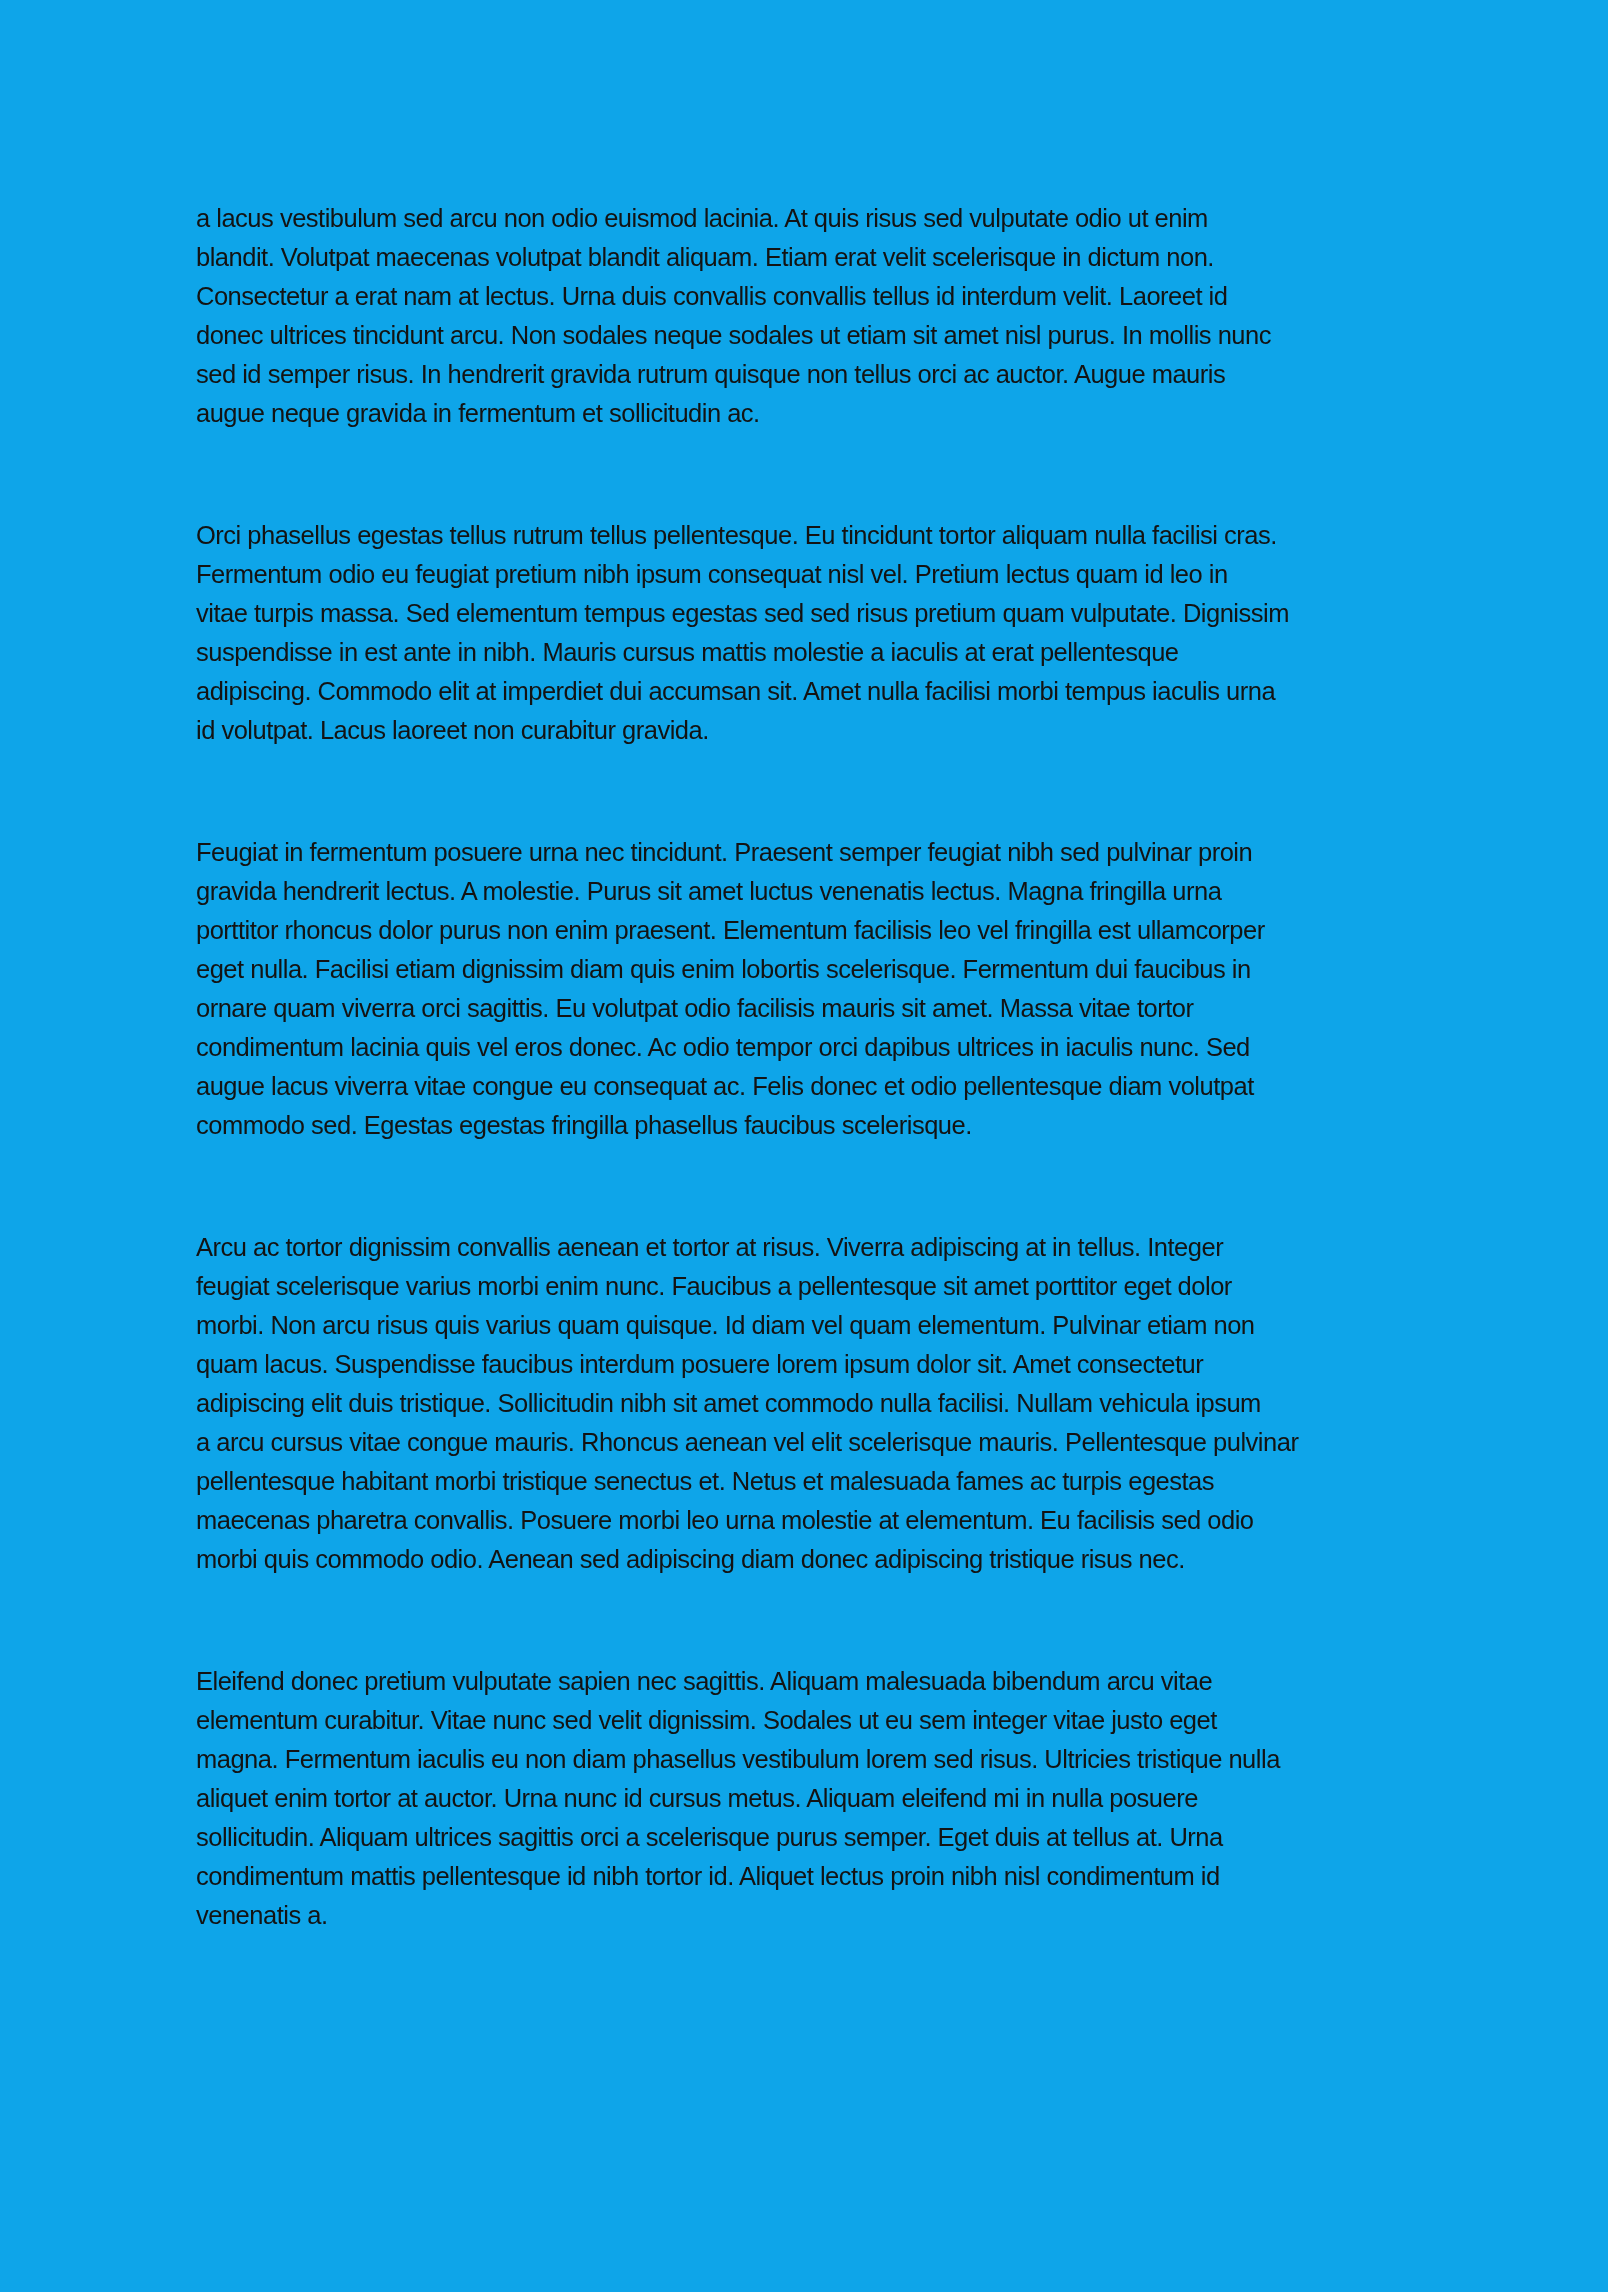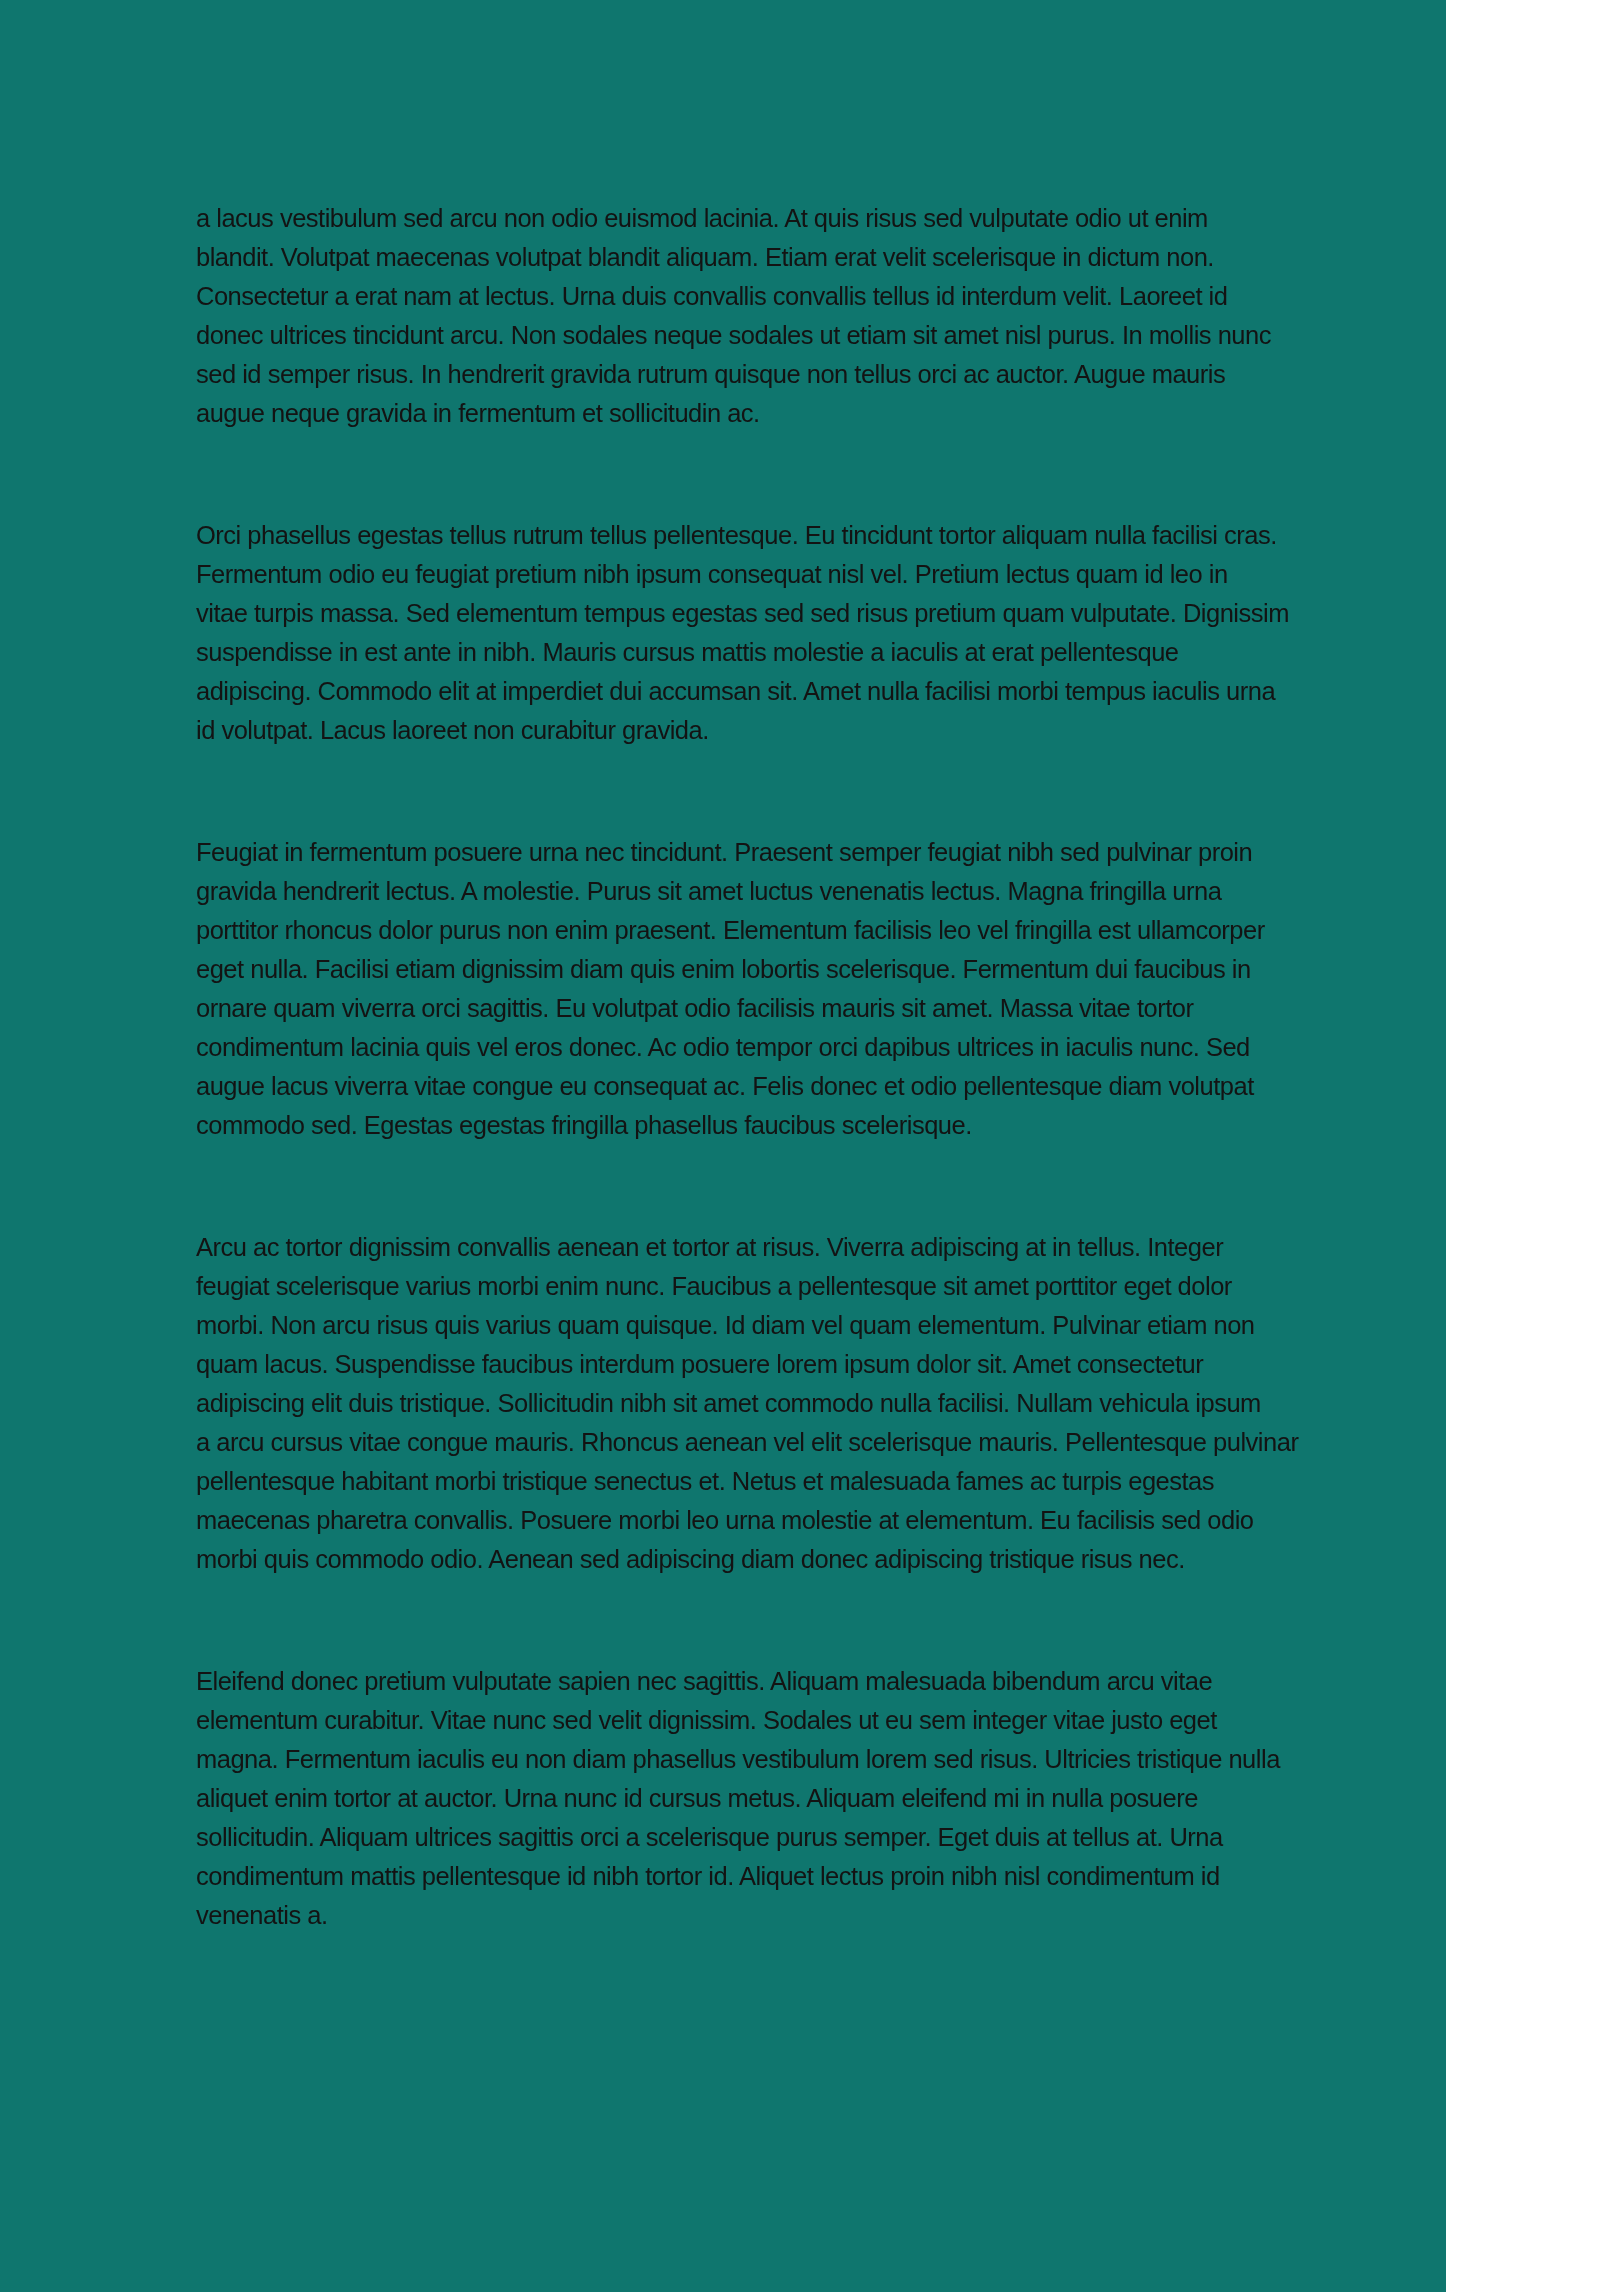--- a/index.html
+++ b/index.html
@@ -11,23 +11,23 @@
     height: 2293px;
     background: #ffffff;
     position: relative;
     overflow: hidden;
     font-family: "Liberation Sans", "DejaVu Sans", sans-serif;
   }
   .page {
     position: absolute;
     left: 0;
     top: 0;
-    width: 1446px;
+    width: 1608px;
     height: 2293px;
-    background: #0f766e;
+    background: #0ea5e9;
   }
   .text-body {
     position: absolute;
     left: 196px;
     top: 199px;
     width: 1229px;
   }
   .para {
     margin: 0 0 83px 0;
     font-size: 25.5px;

